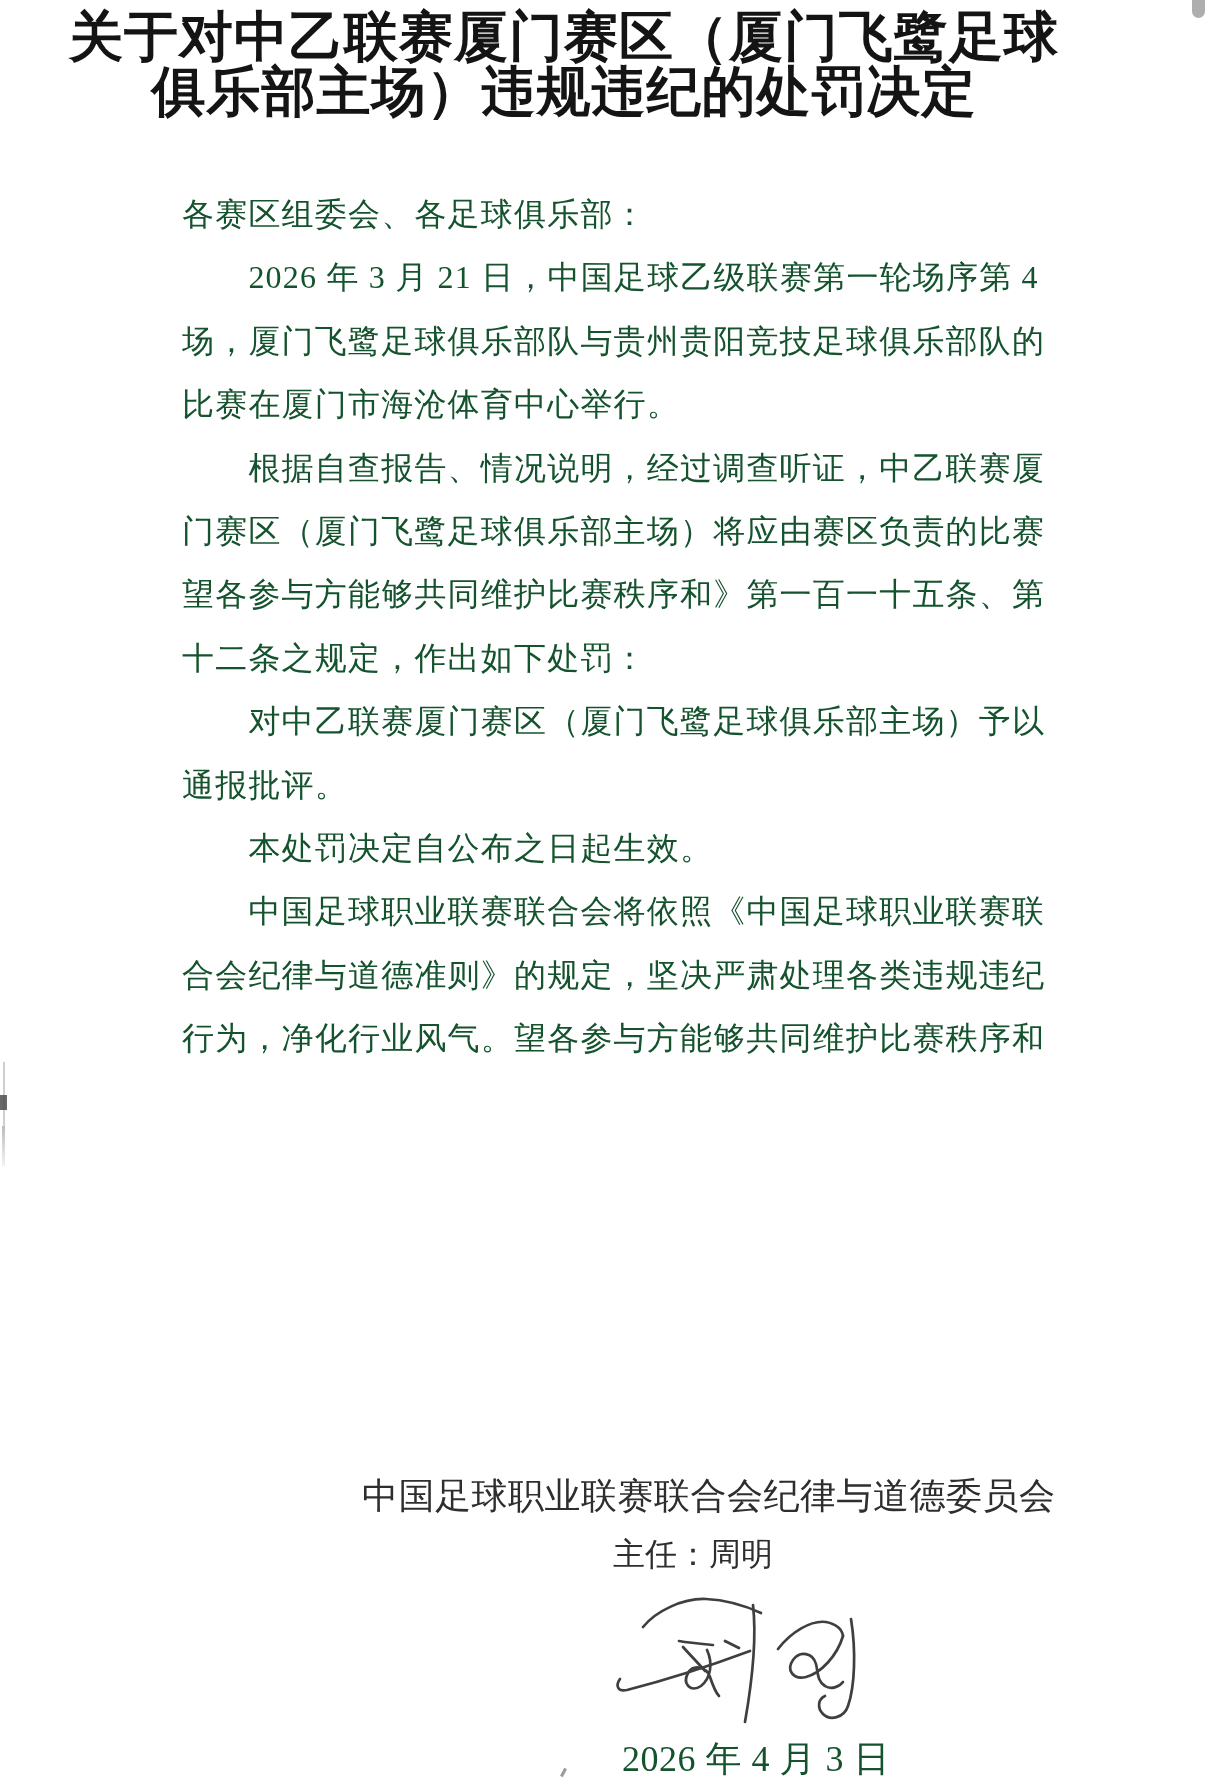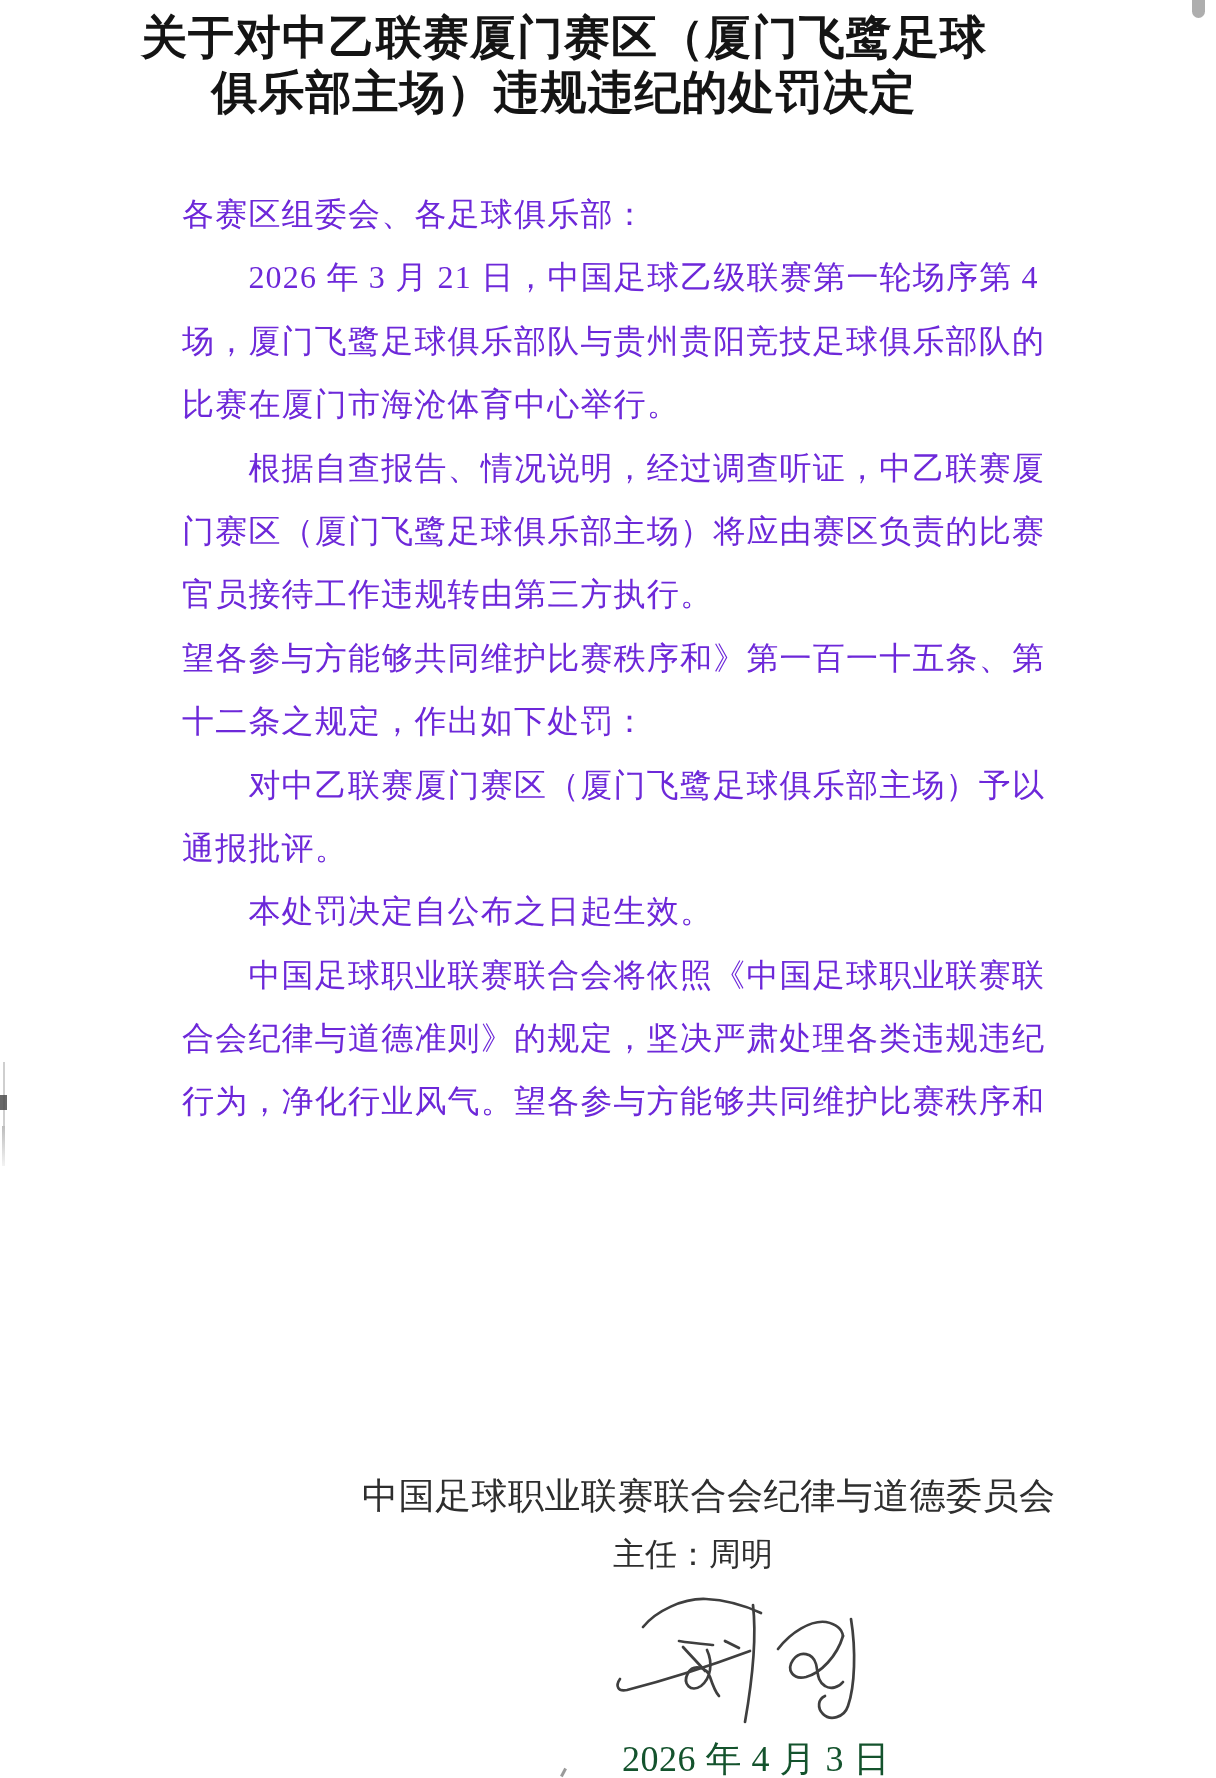--- a/index.html
+++ b/index.html
@@ -11,36 +11,36 @@
     overflow: hidden;
     font-family: "Liberation Serif", serif;
   }
   .doc-title {
     position: absolute;
     top: 10px;
     left: 0;
     width: 1128px;
     margin: 0;
     text-align: center;
-    font-size: 46px;
+    font-size: 54px;
     font-weight: 700;
     line-height: 55px;
     letter-spacing: 1px;
     color: #141414;
   }
   .doc-title .title-line { display: block; }
   .doc-body {
     position: absolute;
     top: 183px;
     left: 182px;
     width: 900px;
     font-size: 32px;
     line-height: 63.4px;
     letter-spacing: 1.2px;
-    color: #6d28d9;
+    color: #14532d;
     white-space: nowrap;
   }
   .body-line { height: 63.4px; }
   .signoff-committee {
     position: absolute;
     top: 1472px;
     left: 362px;
     font-size: 36px;
     letter-spacing: 0.5px;
     color: #2e2e2e;
@@ -134,21 +134,20 @@
       <div class="body-line">　　2026 年 3 月 21 日，中国足球乙级联赛第一轮场序第 4</div>
 
       <div class="body-line">场，厦门飞鹭足球俱乐部队与贵州贵阳竞技足球俱乐部队的</div>
 
       <div class="body-line">比赛在厦门市海沧体育中心举行。</div>
 
       <div class="body-line">　　根据自查报告、情况说明，经过调查听证，中乙联赛厦</div>
 
       <div class="body-line">门赛区（厦门飞鹭足球俱乐部主场）将应由赛区负责的比赛</div>
 
-      <div class="body-line">官员接待工作违规转由第三方执行。</div>
 
 
       <div class="body-line">望各参与方能够共同维护比赛秩序和》第一百一十五条、第</div>
 
       <div class="body-line">十二条之规定，作出如下处罚：</div>
 
       <div class="body-line">　　对中乙联赛厦门赛区（厦门飞鹭足球俱乐部主场）予以</div>
 
       <div class="body-line">通报批评。</div>
 

